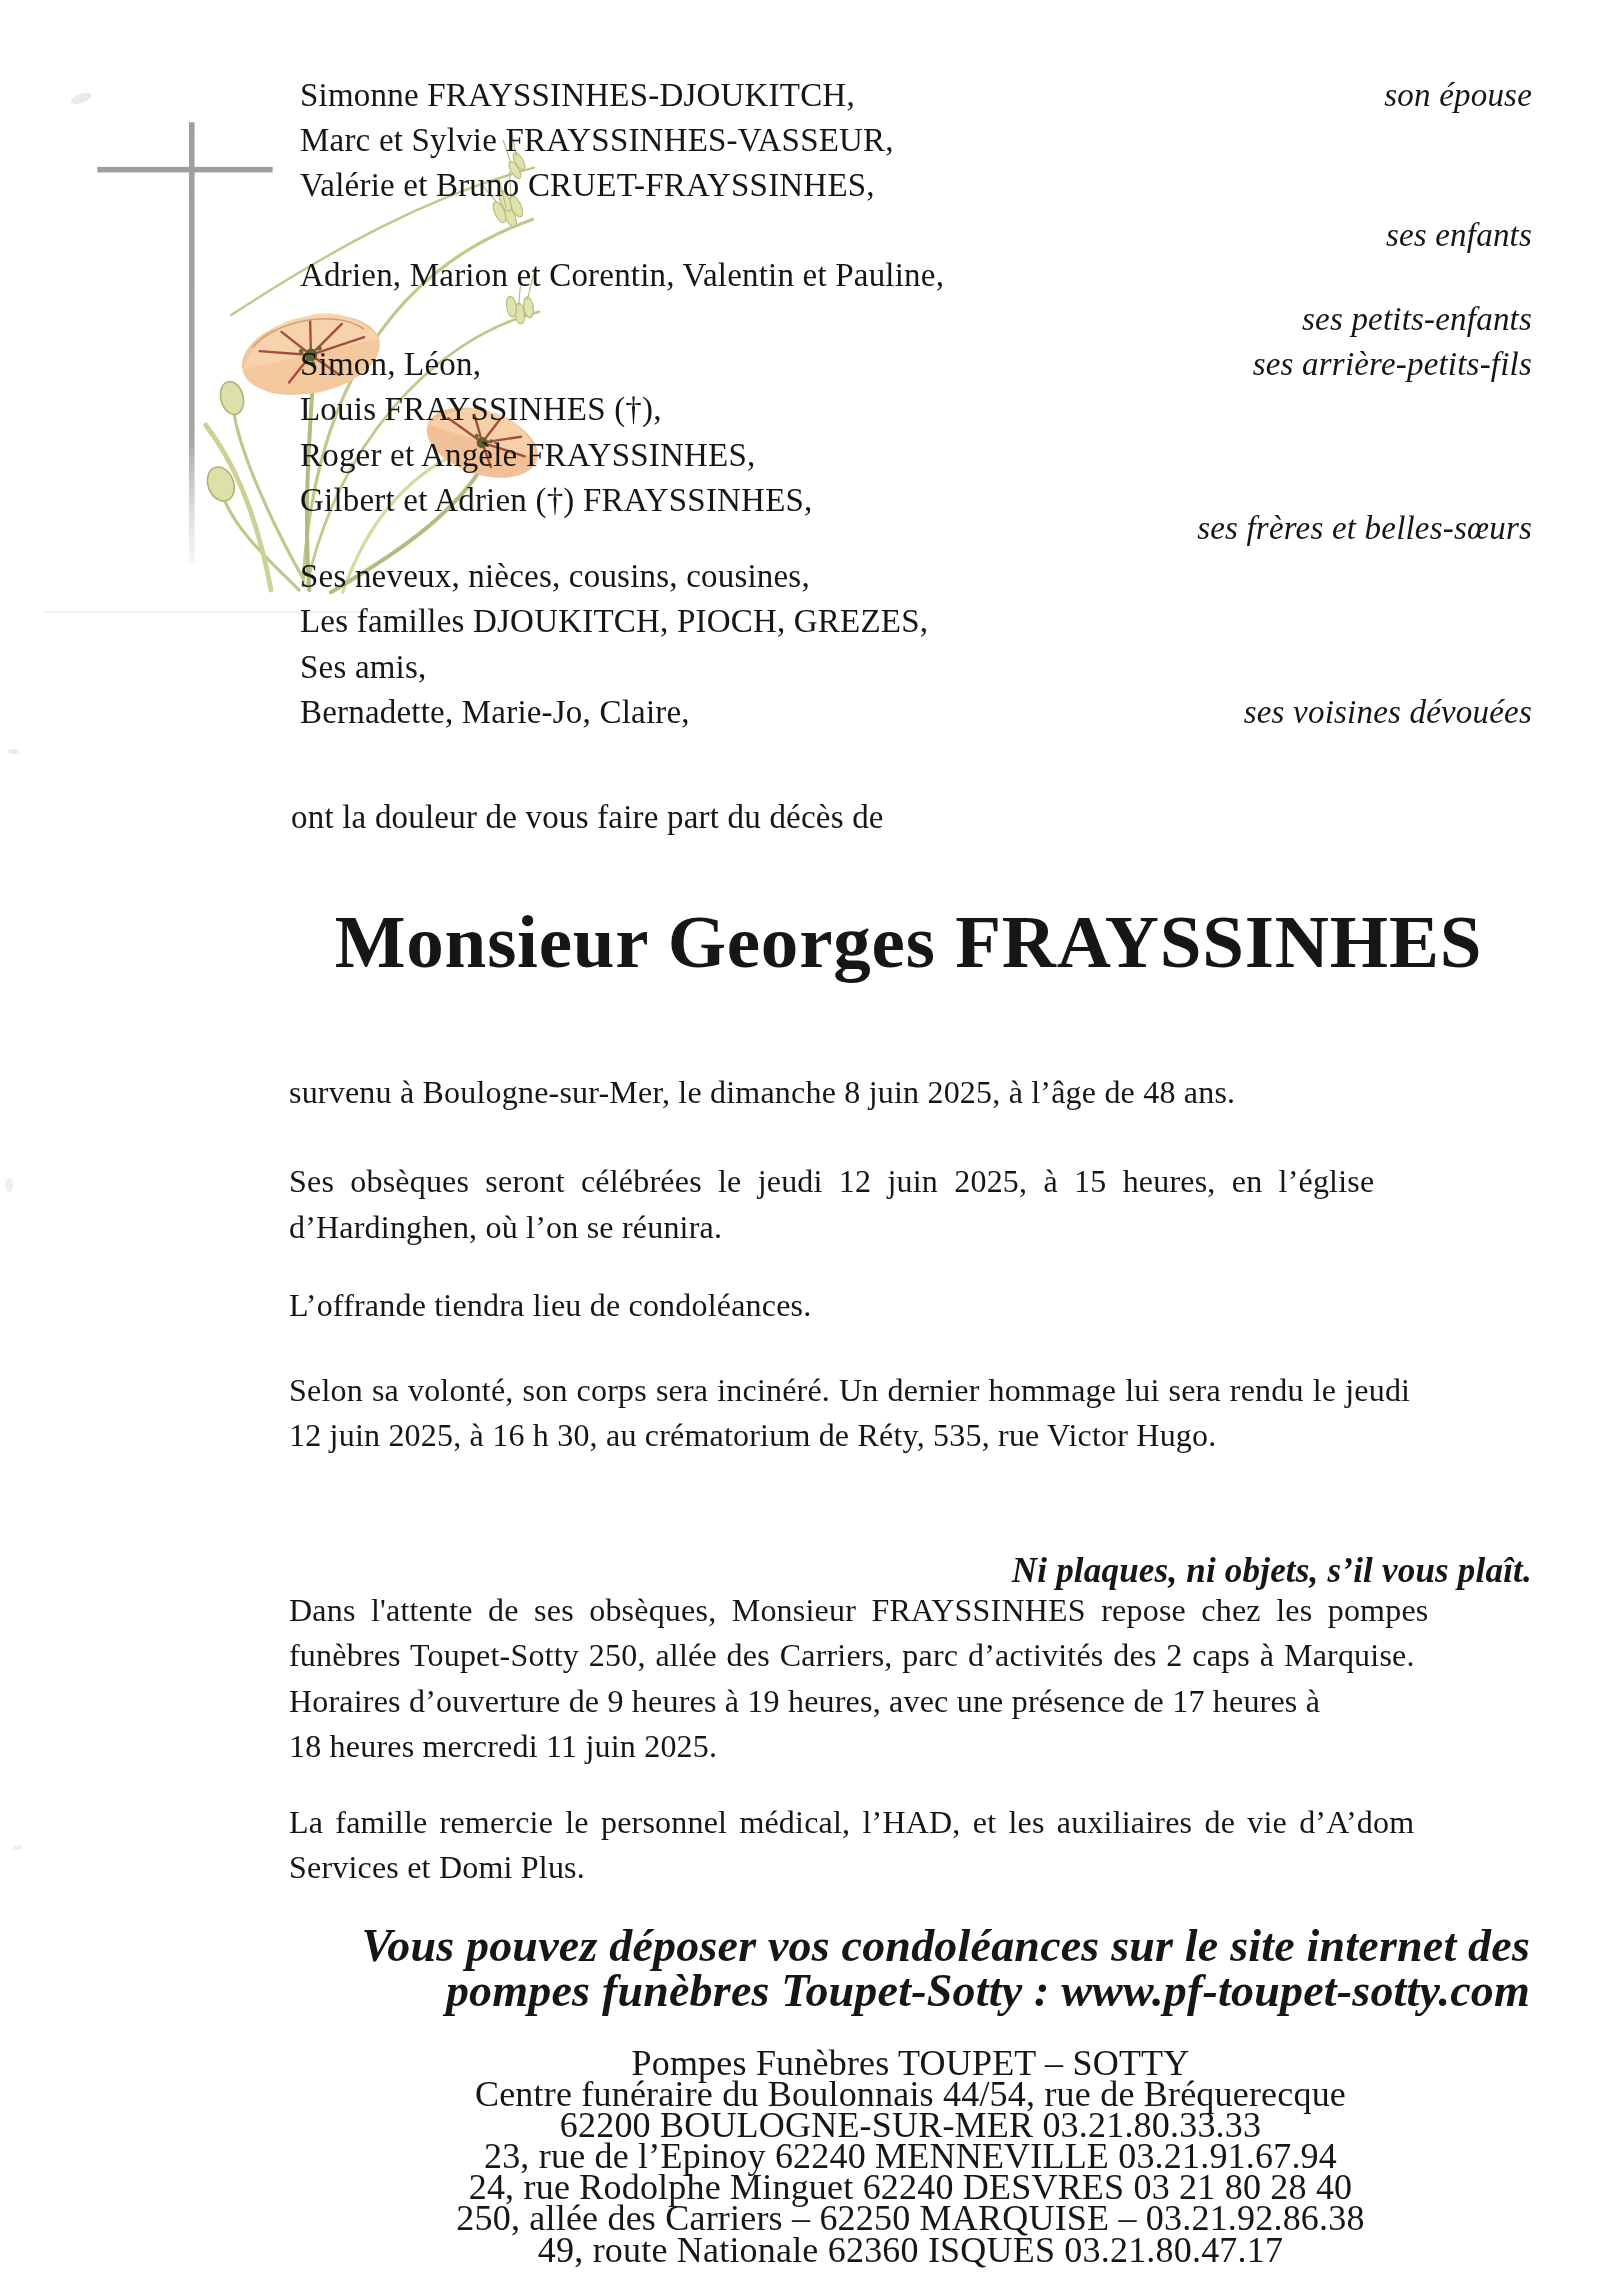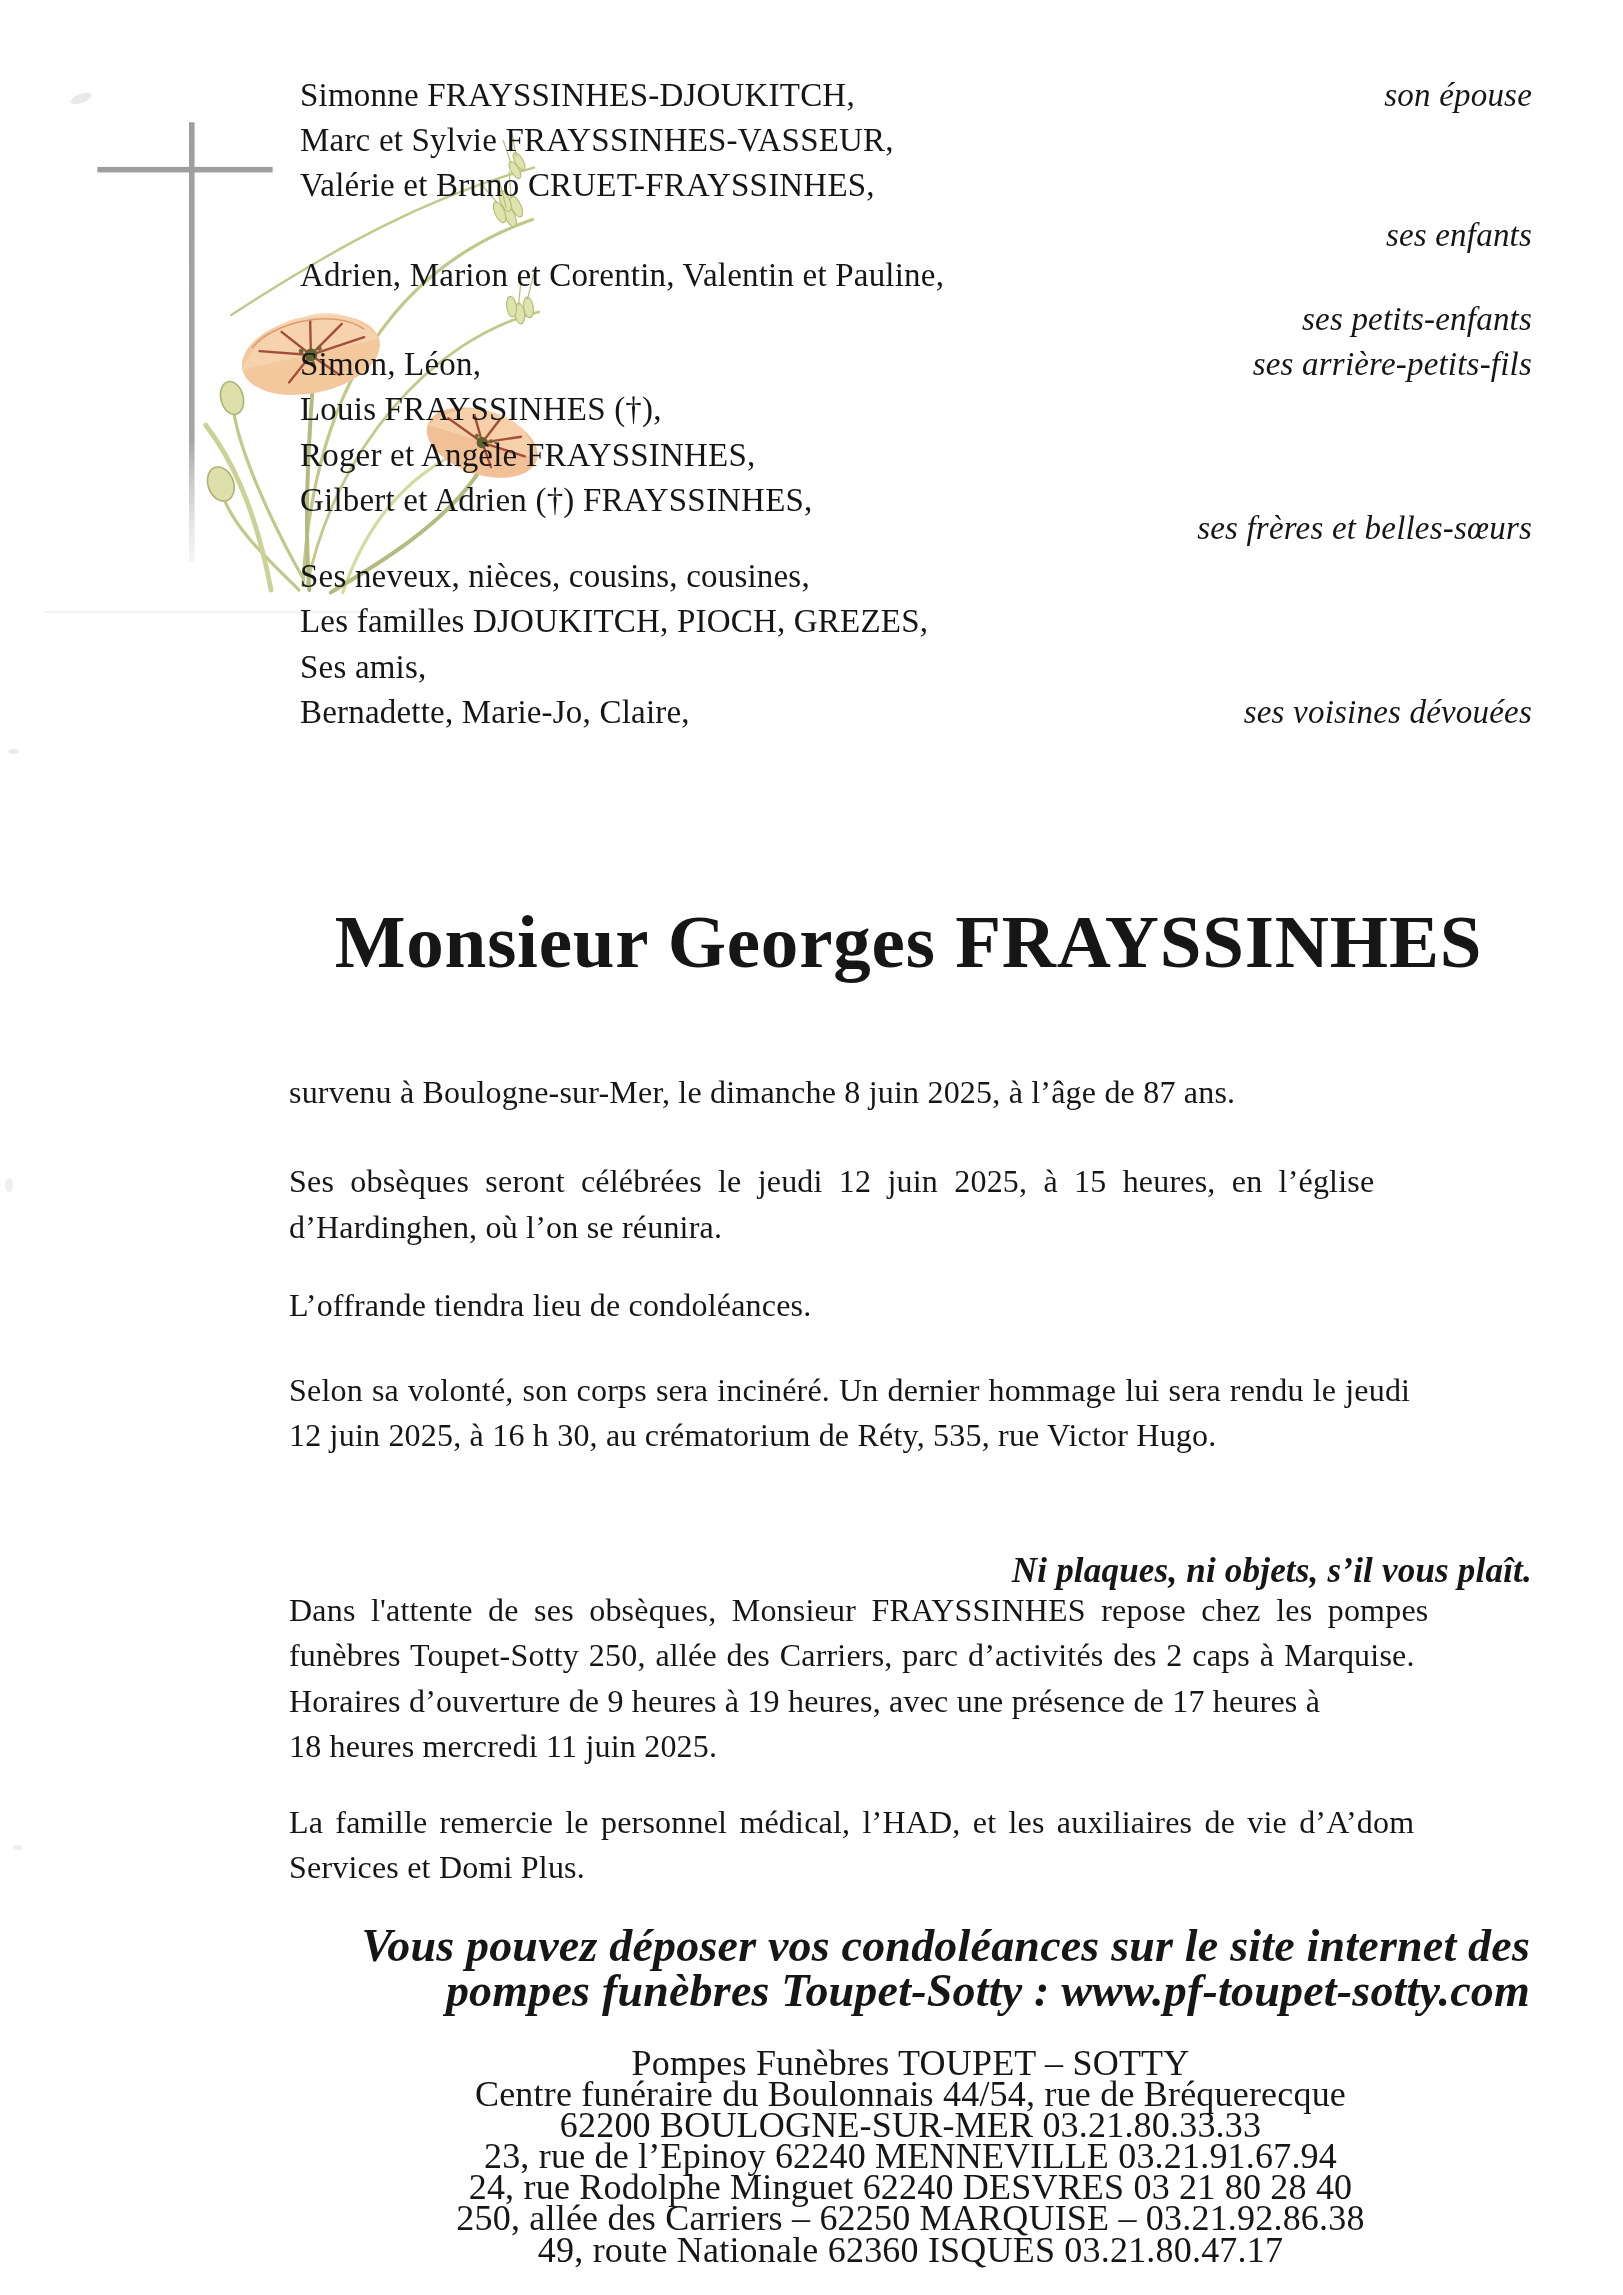--- a/index.html
+++ b/index.html
@@ -143,23 +143,24 @@
   <div class="nameline" style="top:649px">Ses amis,</div>
   <div class="nameline" style="top:694px">Bernadette, Marie-Jo, Claire,</div>
 
   <div class="rlabel" style="top:77px">son épouse</div>
   <div class="rlabel" style="top:217px">ses enfants</div>
   <div class="rlabel" style="top:301px">ses petits-enfants</div>
   <div class="rlabel" style="top:346px">ses arrière-petits-fils</div>
   <div class="rlabel" style="top:510px">ses frères et belles-sœurs</div>
   <div class="rlabel" style="top:694px">ses voisines dévouées</div>
 
+  <div class="intro" style="top:799px">ont la douleur de vous faire part du décès de</div>
   <div class="title" style="top:899px">Monsieur Georges FRAYSSINHES</div>
 
-  <div class="bodyline" style="top:1073px">survenu à Boulogne-sur-Mer, le dimanche 8 juin 2025, à l’âge de 87 ans.</div>
+  <div class="bodyline" style="top:1073px">survenu à Boulogne-sur-Mer, le dimanche 8 juin 2025, à l’âge de 48 ans.</div>
 
   <div class="bodyline" style="top:1162px;word-spacing:8px">Ses obsèques seront célébrées le jeudi 12 juin 2025, à 15 heures, en l’église</div>
   <div class="bodyline" style="top:1208px">d’Hardinghen, où l’on se réunira.</div>
 
   <div class="bodyline" style="top:1286px">L’offrande tiendra lieu de condoléances.</div>
 
   <div class="bodyline" style="top:1371px;word-spacing:0.8px">Selon sa volonté, son corps sera incinéré. Un dernier hommage lui sera rendu le jeudi</div>
   <div class="bodyline" style="top:1416px">12 juin 2025, à 16 h 30, au crématorium de Réty, 535, rue Victor Hugo.</div>
 
   <div class="rightbold" style="top:1503px">Ni plaques, ni objets, s’il vous plaît.</div>

